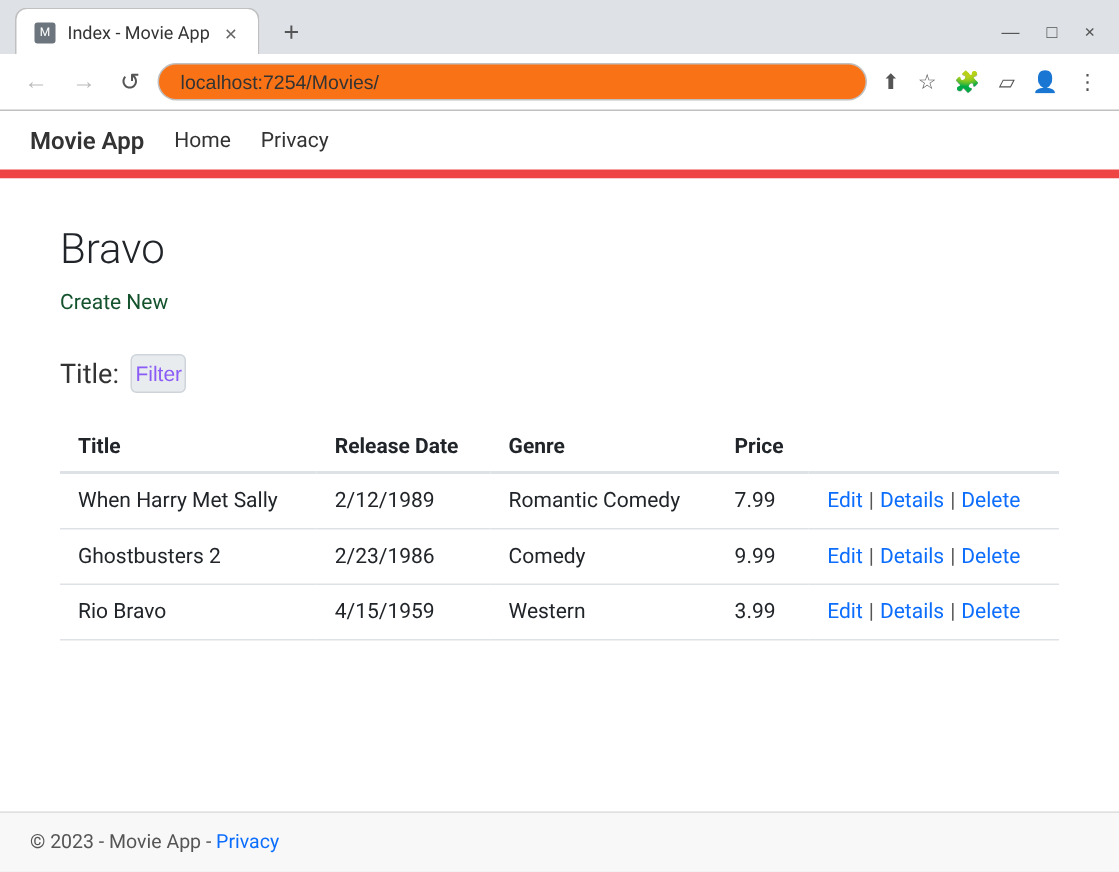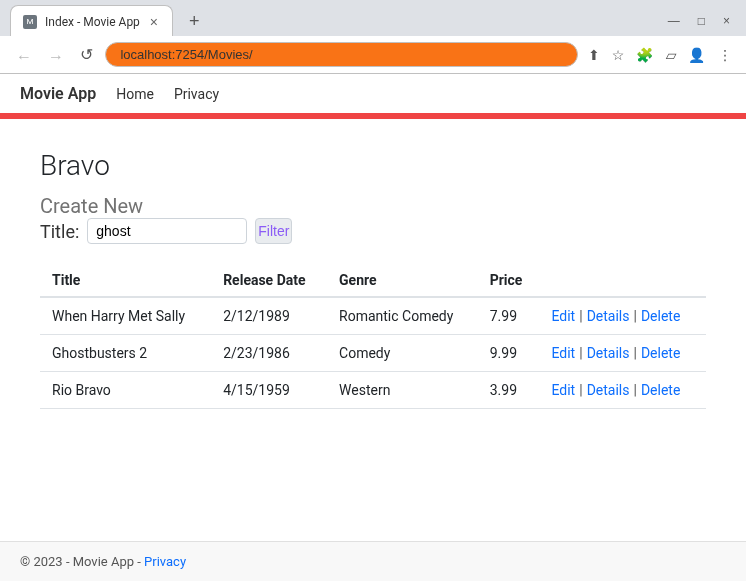--- a/index.html
+++ b/index.html
@@ -25,21 +25,21 @@
     .toolbar-icon { font-size: 14px; cursor: pointer; padding: 2px; }
 
     
     .nav-bar { background: #fff; border-bottom: 6px solid #ef4444; padding: 10px 20px; display: flex; align-items: center; gap: 20px; }
     .brand { font-size: 16px; font-weight: 600; color: #333; }
     .nav-link { color: #333; text-decoration: none; font-size: 14px; }
 
     
     .page-content { background: #fff; flex: 1; padding: 30px 40px 40px; }
     .page-title { font-size: 28px; font-weight: 300; color: #212529; margin-bottom: 12px; }
-    .create-link { color: #737373; text-decoration: none; font-size: 20px; display: inline-block; margin-bottom: 0; }
+    .create-link { color: #14532d; text-decoration: none; font-size: 14px; display: inline-block; margin-bottom: 26px; }
 
     .filter-row { display: flex; align-items: center; gap: 8px; margin-bottom: 20px; }
     .filter-label { color: #333; font-size: 18px; }
     .filter-input { border: 1px solid #ced4da; border-radius: 4px; padding: 4px 8px; font-size: 14px; width: 160px; outline: none; }
     .filter-btn { background: #e9ecef; border: 1px solid #ced4da; border-radius: 4px; padding: 4px 2px; font-size: 14px; cursor: pointer; color: #8b5cf6; }
 
     
     table { width: 100%; border-collapse: collapse; }
     thead tr { border-bottom: 2px solid #dee2e6; }
     thead th { text-align: left; padding: 8px 12px; font-weight: 700; color: #212529; font-size: 14px; }
@@ -98,21 +98,20 @@
     <a class="nav-link" href="#">Home</a>
     <a class="nav-link" href="#">Privacy</a>
   </div>
 
   <div class="page-content">
     <h1 class="page-title">Bravo</h1>
     <a class="create-link" href="#">Create New</a>
 
     <div class="filter-row">
       <label class="filter-label">Title:</label>
-      <input class="filter-input" type="text" value="ghost" style="">
       <button class="filter-btn">Filter</button>
     </div>
 
     <table>
       <thead>
         <tr>
           <th>Title</th>
           <th>Release Date</th>
           <th>Genre</th>
           <th>Price</th>

